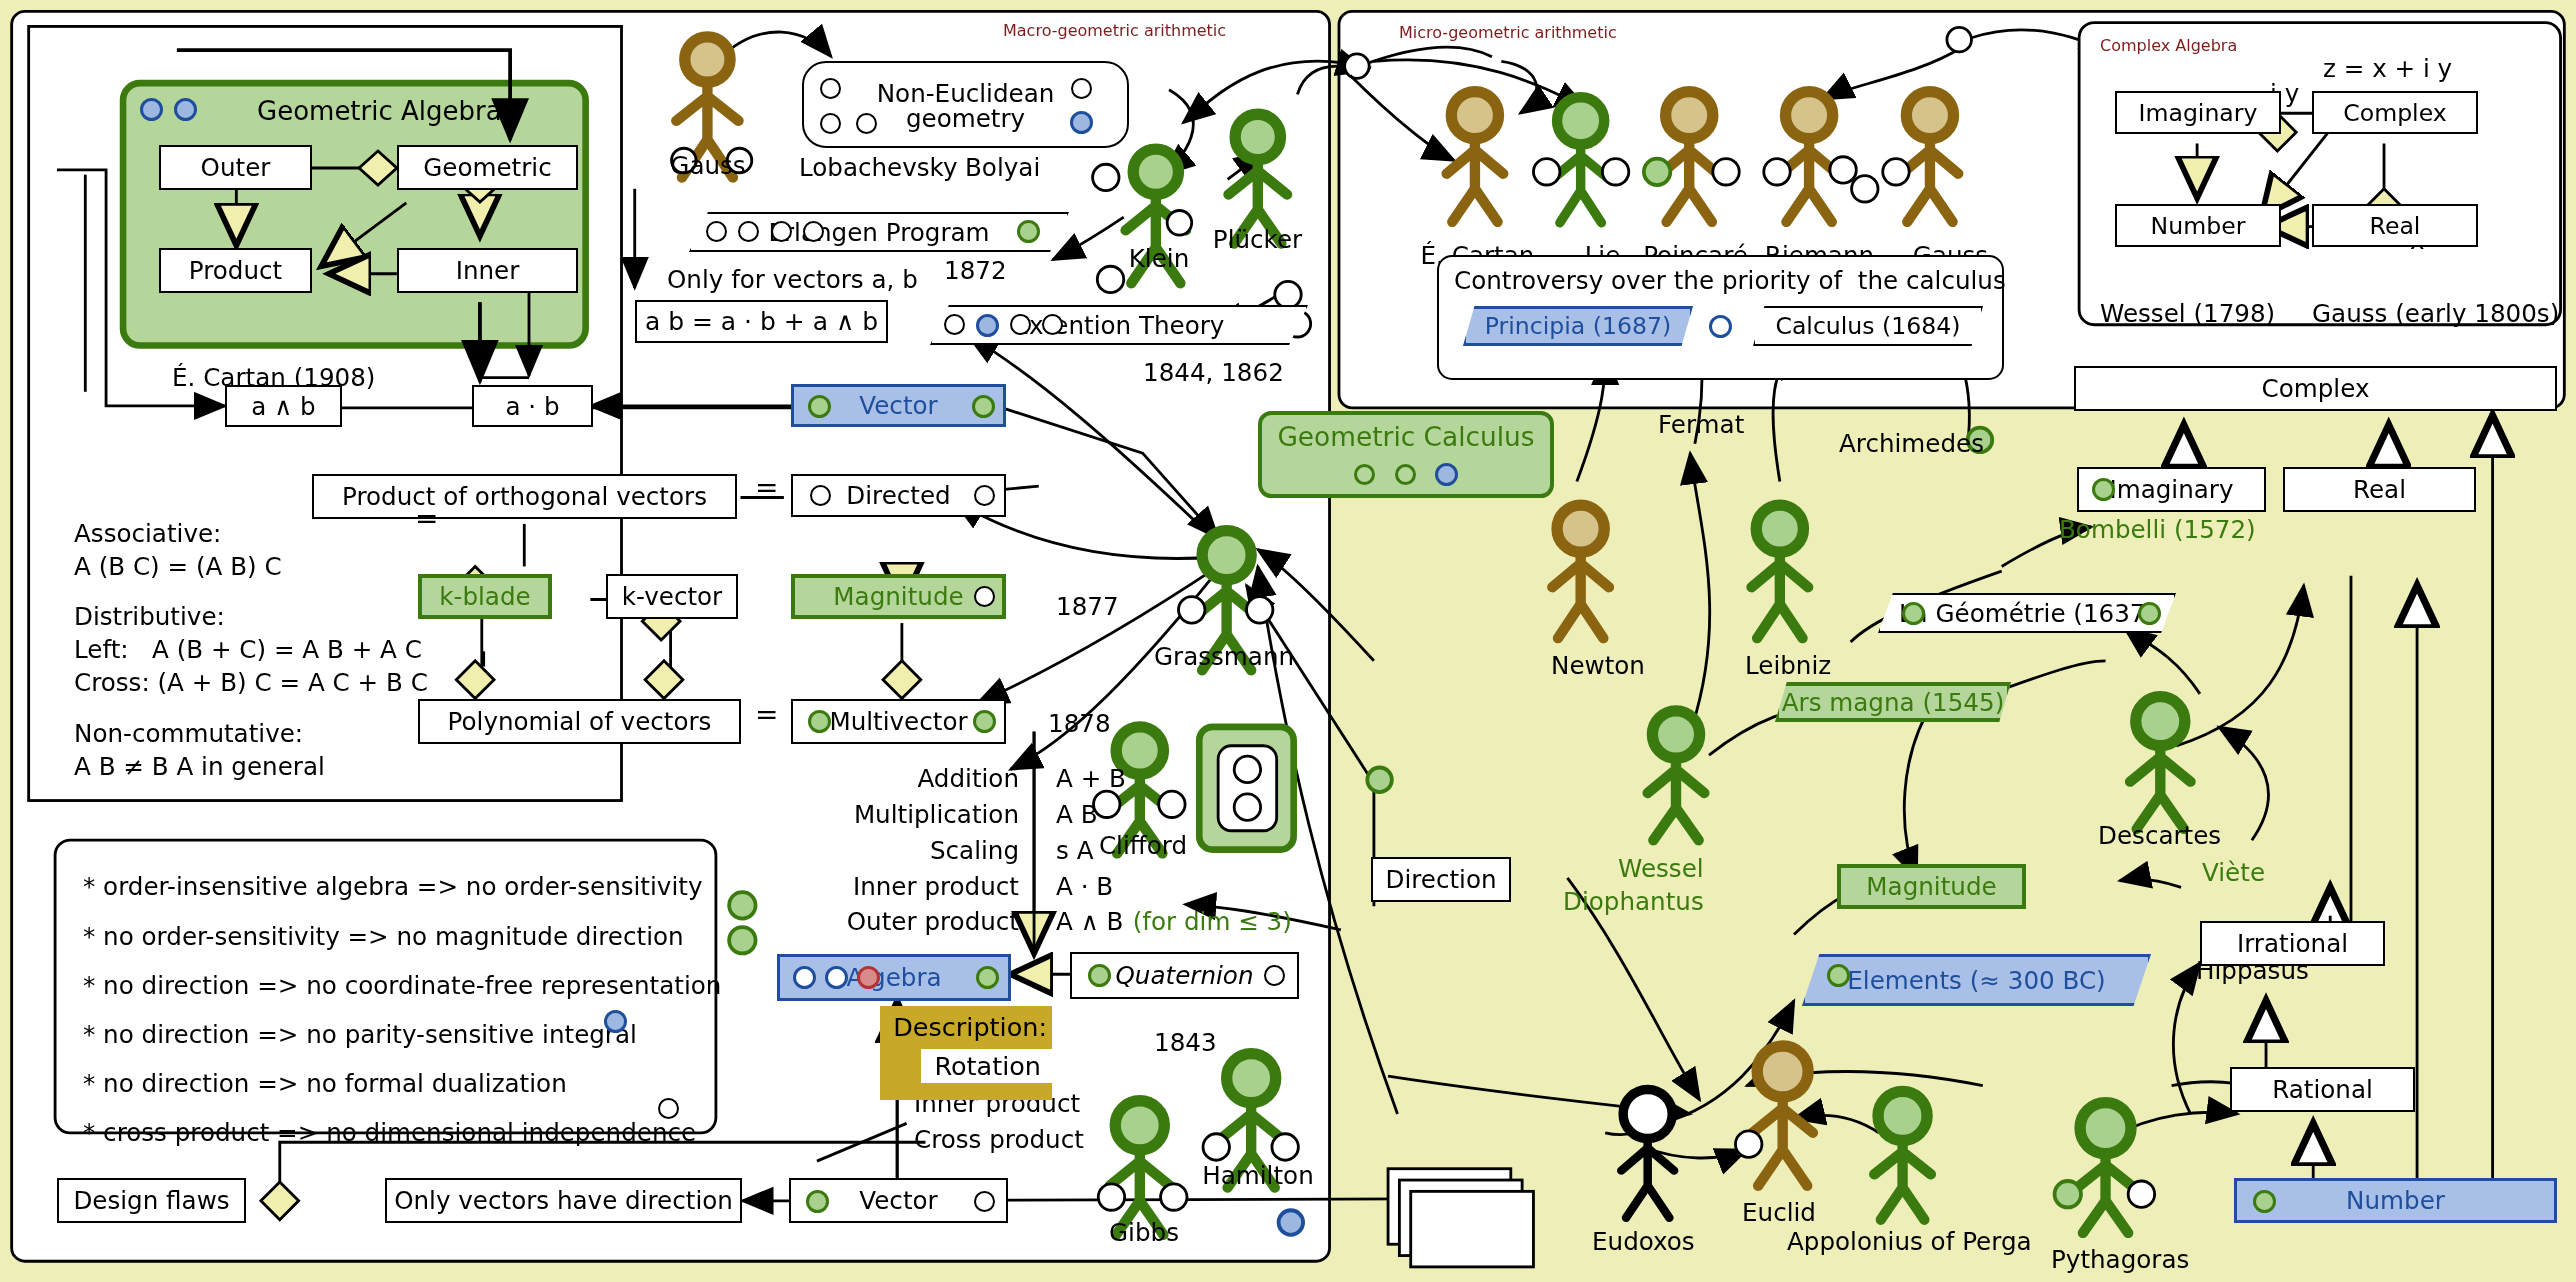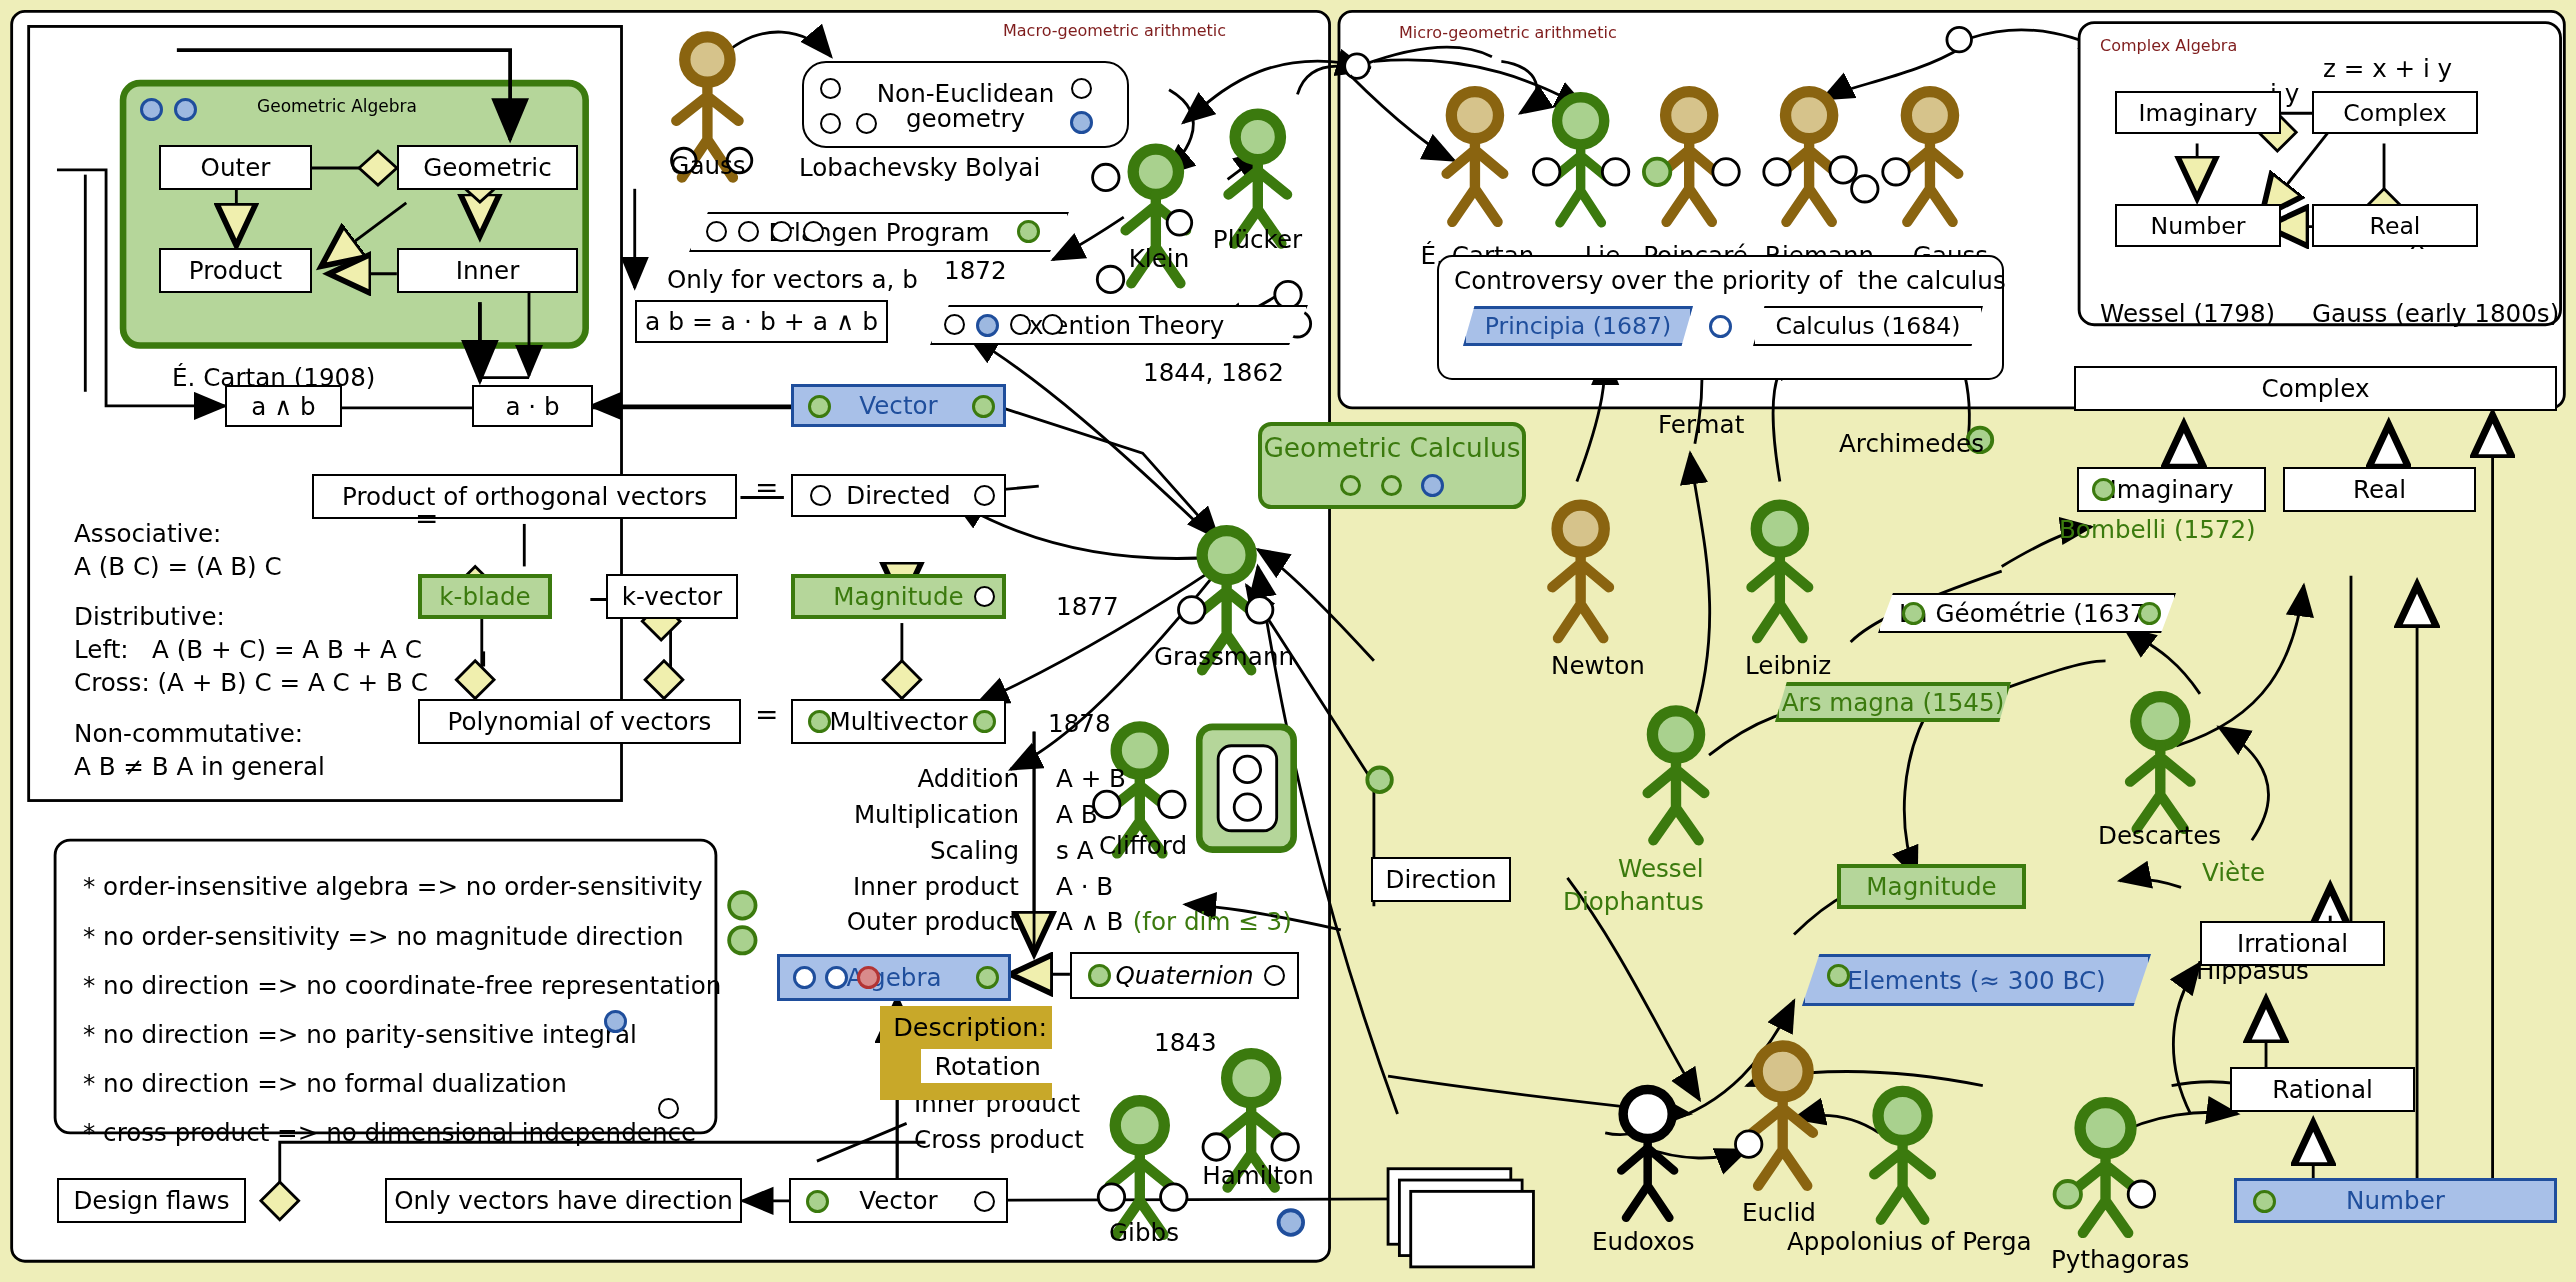--- a/index.html
+++ b/index.html
@@ -354,21 +354,21 @@
     <circle cx="1321" cy="855" r="14" fill="#fff" stroke="#000" stroke-width="3"></circle>
 
     <path class="ln" d="M1095,775 L1095,1010"></path>
     <path class="ln" d="M950,1060 L950,1270"></path>
   </svg>
 
   <div class="panel-title" style="left:1003px;top:21px;">Macro-geometric arithmetic</div>
   <div class="panel-title" style="left:1399px;top:23px;">Micro-geometric arithmetic</div>
   <div class="panel-title" style="left:2100px;top:36px;">Complex Algebra</div>
 
-  <div class="txt" style="left:257px;top:97px;font-size:17px;">Geometric Algebra</div>
+  <div class="txt" style="left:257px;top:97px;font-size:26px;">Geometric Algebra</div>
   <span class="dot dot-b abs" style="left:140px;top:98px;"></span>
   <span class="dot dot-b abs" style="left:174px;top:98px;"></span>
 
   <div class="box" style="left:159px;top:145px;width:153px;height:45px;">Outer</div>
   <div class="box" style="left:397px;top:145px;width:181px;height:45px;">Geometric</div>
   <div class="box" style="left:159px;top:248px;width:153px;height:45px;">Product</div>
   <div class="box" style="left:397px;top:248px;width:181px;height:45px;">Inner</div>
 
   <div class="txt" style="left:172px;top:364px;">É. Cartan (1908)</div>
   <div class="box" style="left:225px;top:385px;width:117px;height:42px;">a ∧ b</div>
@@ -511,21 +511,21 @@
       <div class="actor-label" style="left: 1758px; top: 241px; width: 123px;">Riemann</div>
       <div class="actor-label" style="left: 1889px; top: 241px; width: 123px;">Gauss</div>
     </div>
 
   <div class="panel" style="left:1437px;top:255px;width:567px;height:125px;"></div>
   <div class="txt" style="left:1454px;top:267px;">Controversy over the priority of  the calculus</div>
   <div class="para" style="left:1463px;top:306px;width:230px;height:40px;background:#a8c0e8;border:3.8px solid #1f4e9c;color:#1f4e9c;font-size:23.6px;text-align:right;">Principia (1687)</div>
   <span class="dot dot-o abs" style="left:1709px;top:315px;"></span>
   <div class="para" style="left:1753px;top:306px;width:230px;height:40px;font-size:23.6px;">Calculus (1684)</div>
 
-  <div class="note" style="left:1258px;top:422px;width:268px;height:87px;flex-direction:column;">
+  <div class="note" style="left:1258px;top:411px;width:296px;height:87px;flex-direction:column;">
     <span>Geometric Calculus</span>
     <span style="margin-top:5.7px;">
       <span class="dot" style="width:21px;height:21px;border:3.8px solid #3b7a0e;background:transparent;margin:0 5.7px;"></span>
       <span class="dot" style="width:21px;height:21px;border:3.8px solid #3b7a0e;background:transparent;margin:0 5.7px;"></span>
       <span class="dot dot-b" style="margin:0 5.7px;"></span>
     </span>
   </div>
 
   <div class="txt" style="left:1658px;top:411px;">Fermat</div>
   <div class="txt" style="left:1839px;top:430px;">Archimedes</div>

